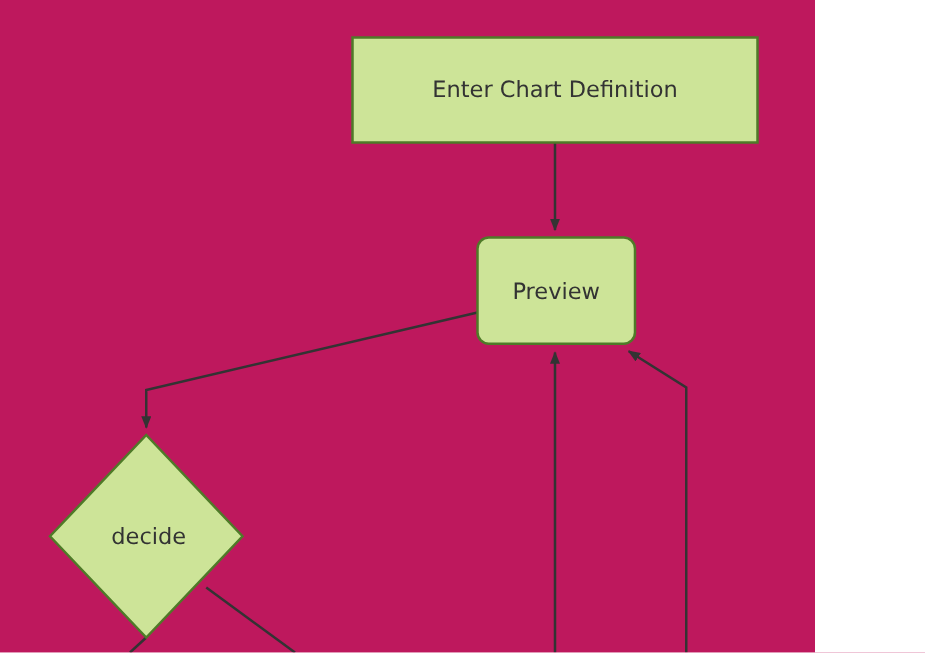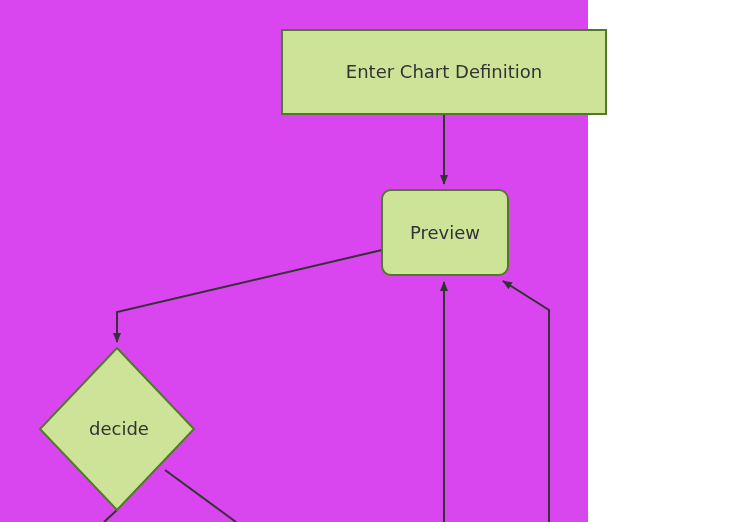--- a/index.html
+++ b/index.html
@@ -8,23 +8,23 @@
     background: #ffffff;
   }
   body {
     width: 740px;
     height: 522px;
     overflow: hidden;
     font-family: "DejaVu Sans", sans-serif;
   }
   #flowchart-canvas {
     position: relative;
-    width: 588px;
+    width: 652px;
     height: 522px;
-    background: #d946ef;
+    background: #be185d;
   }
   #flowchart-svg {
     position: absolute;
     left: 0;
     top: 0;
     width: 740px;
     height: 522px;
   }
   .node-label {
     font-family: "DejaVu Sans", sans-serif;

